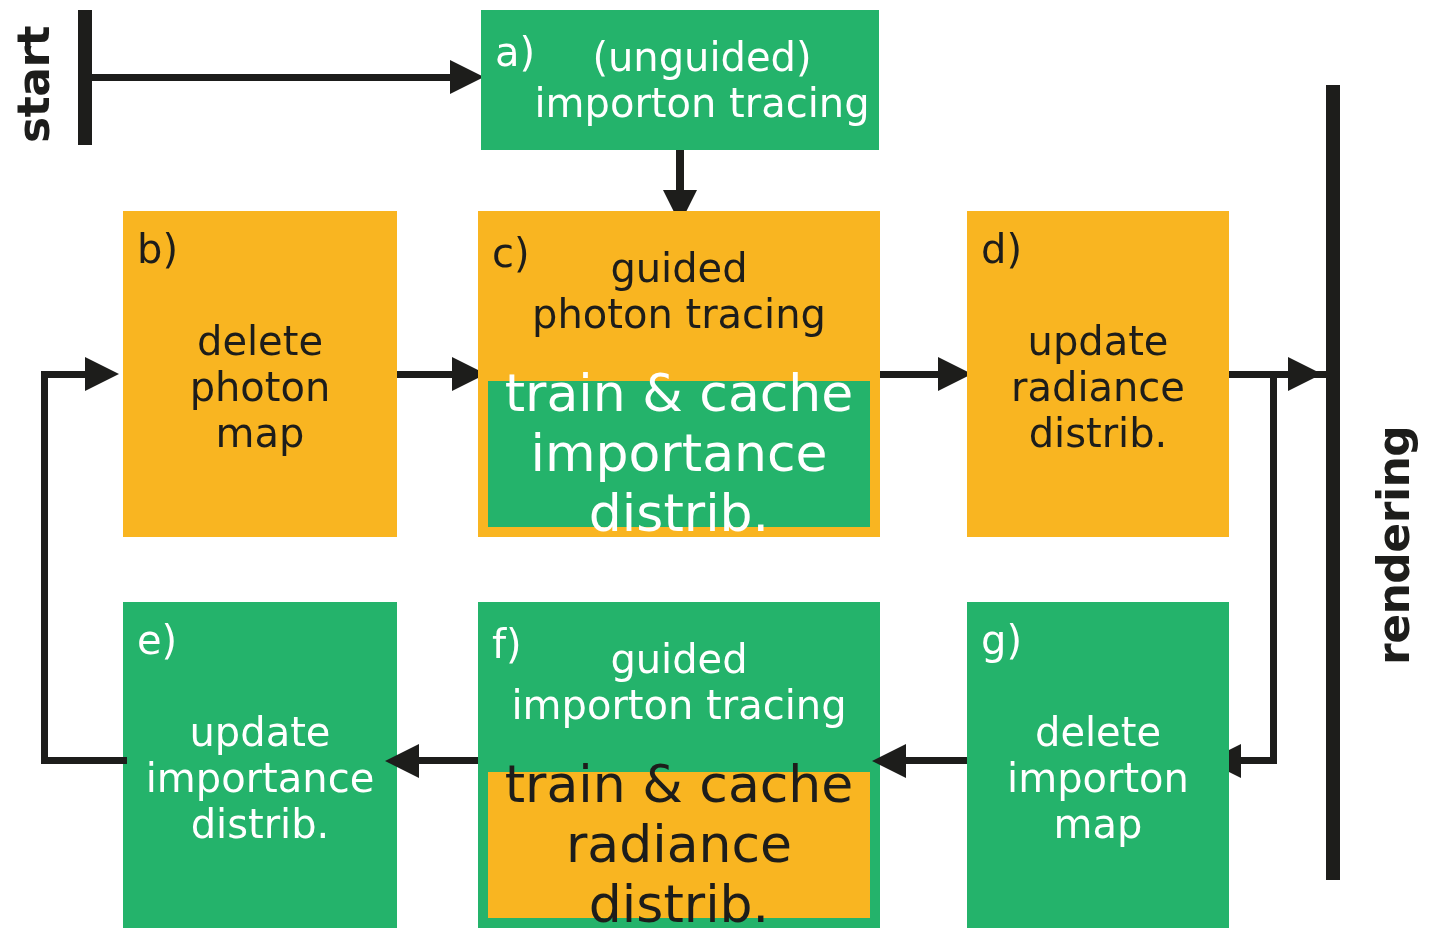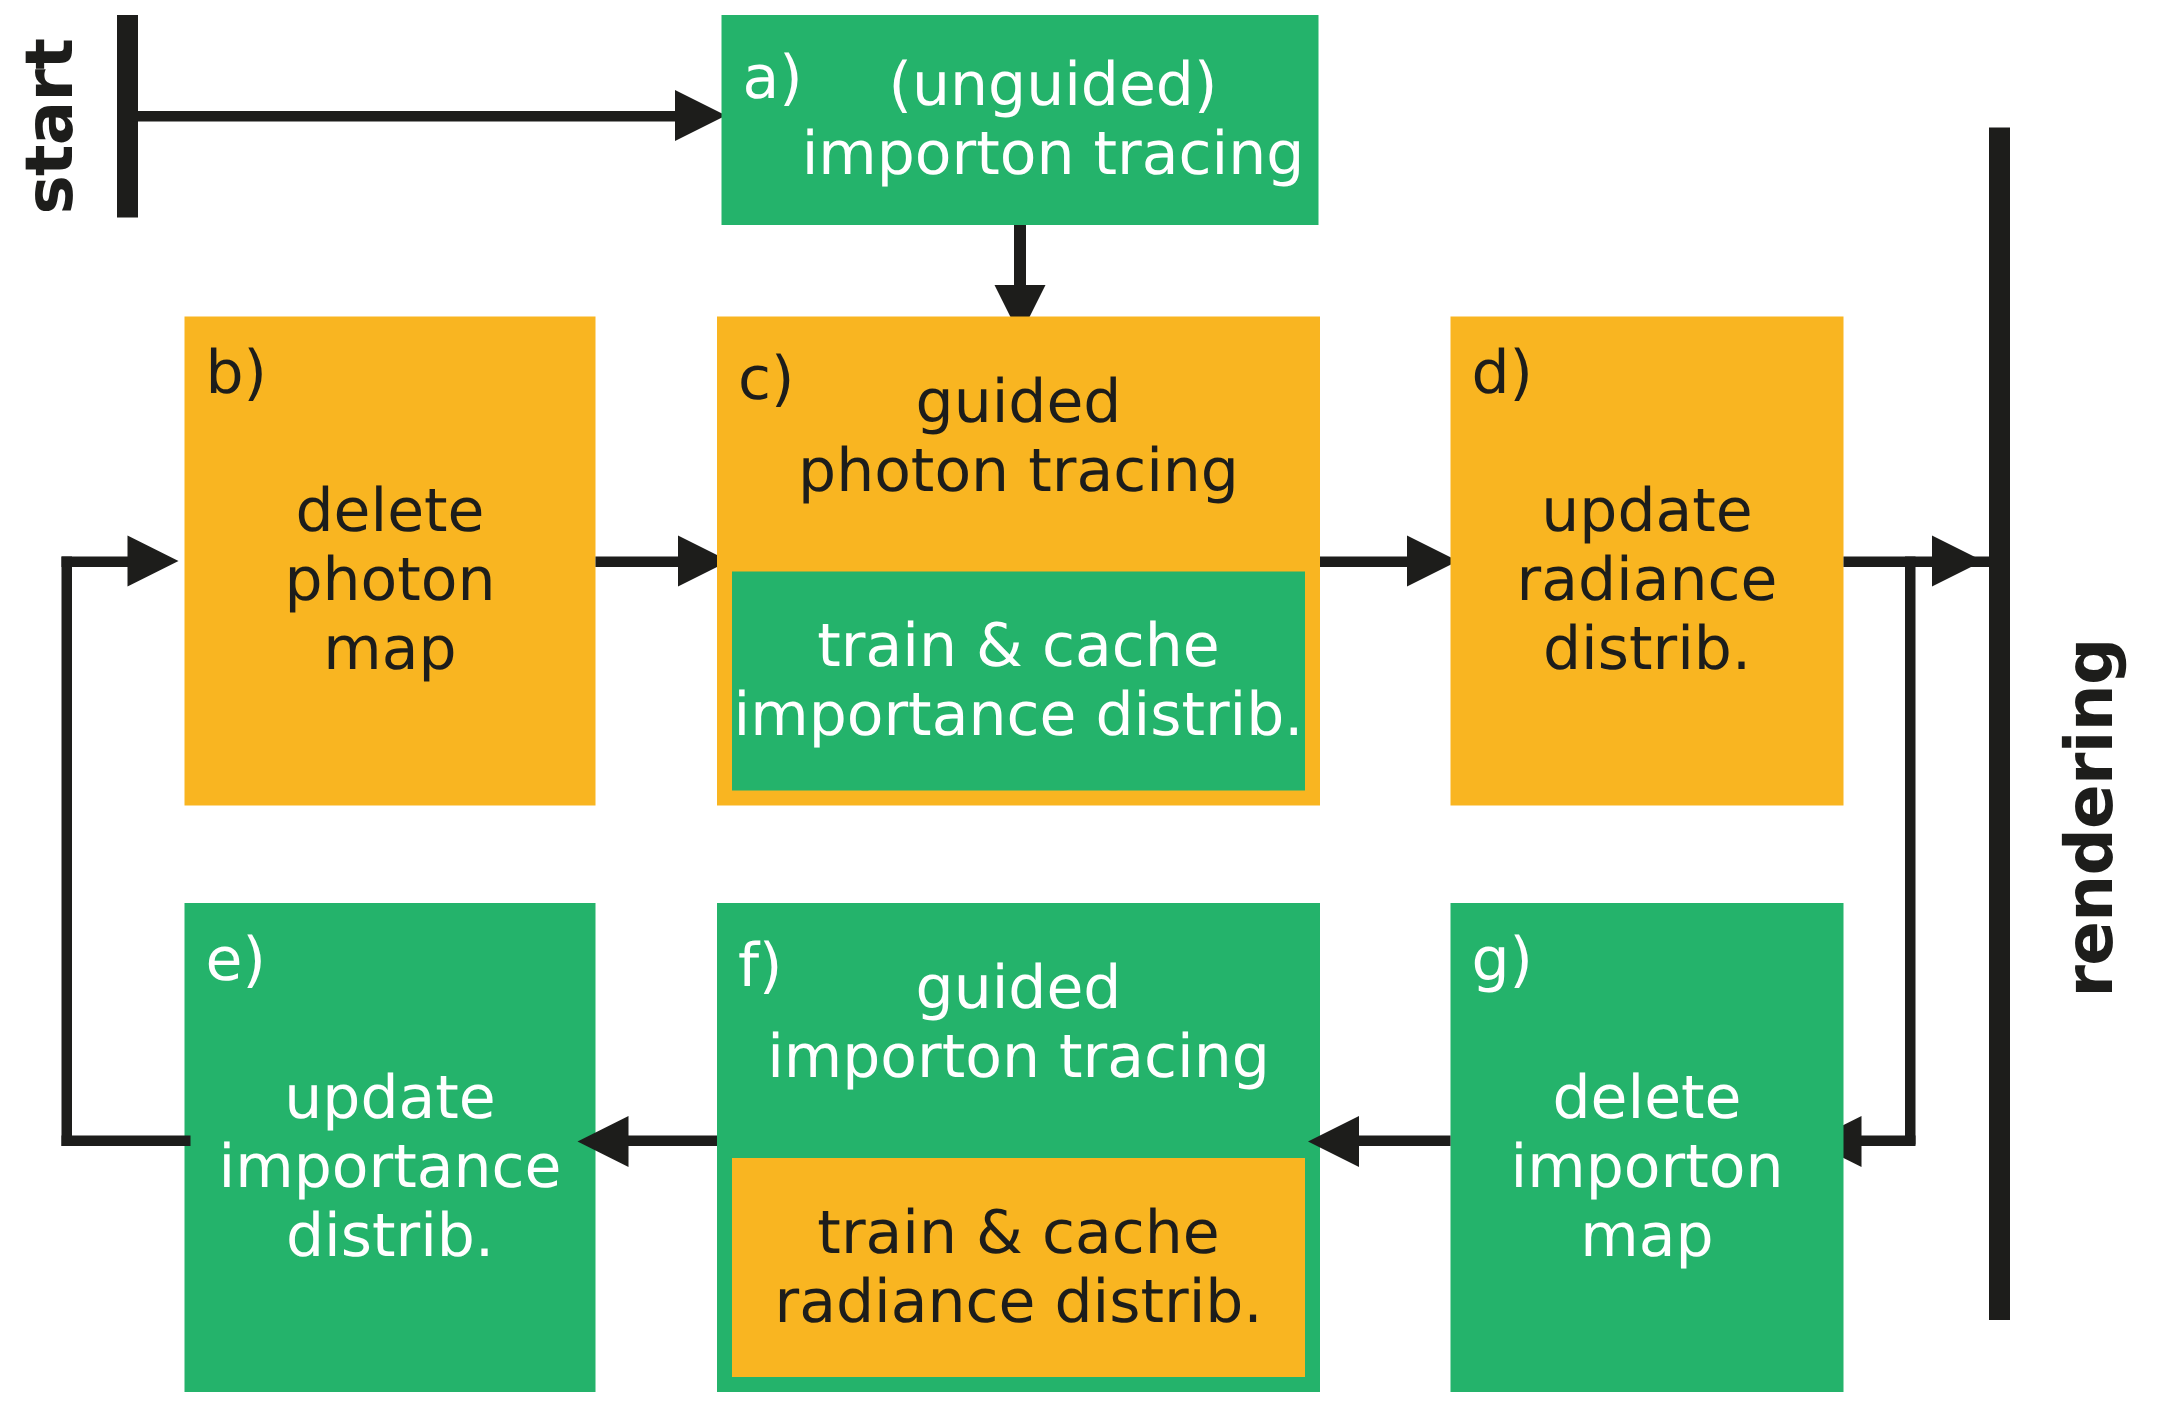--- a/index.html
+++ b/index.html
@@ -68,21 +68,21 @@
     position: absolute;
     box-sizing: border-box;
     display: flex;
     align-items: center;
     justify-content: center;
   }
   .subbox.green { background: #24b36b; }
   .subbox.orange { background: #f9b521; }
   .subbox-text {
     text-align: center;
-    font-size: 40px;
+    font-size: 52px;
     line-height: 1.15;
     white-space: pre-line;
   }
 
   
   .edge {
     position: absolute;
     background: #1d1d1b;
   }
   .arrowhead {

